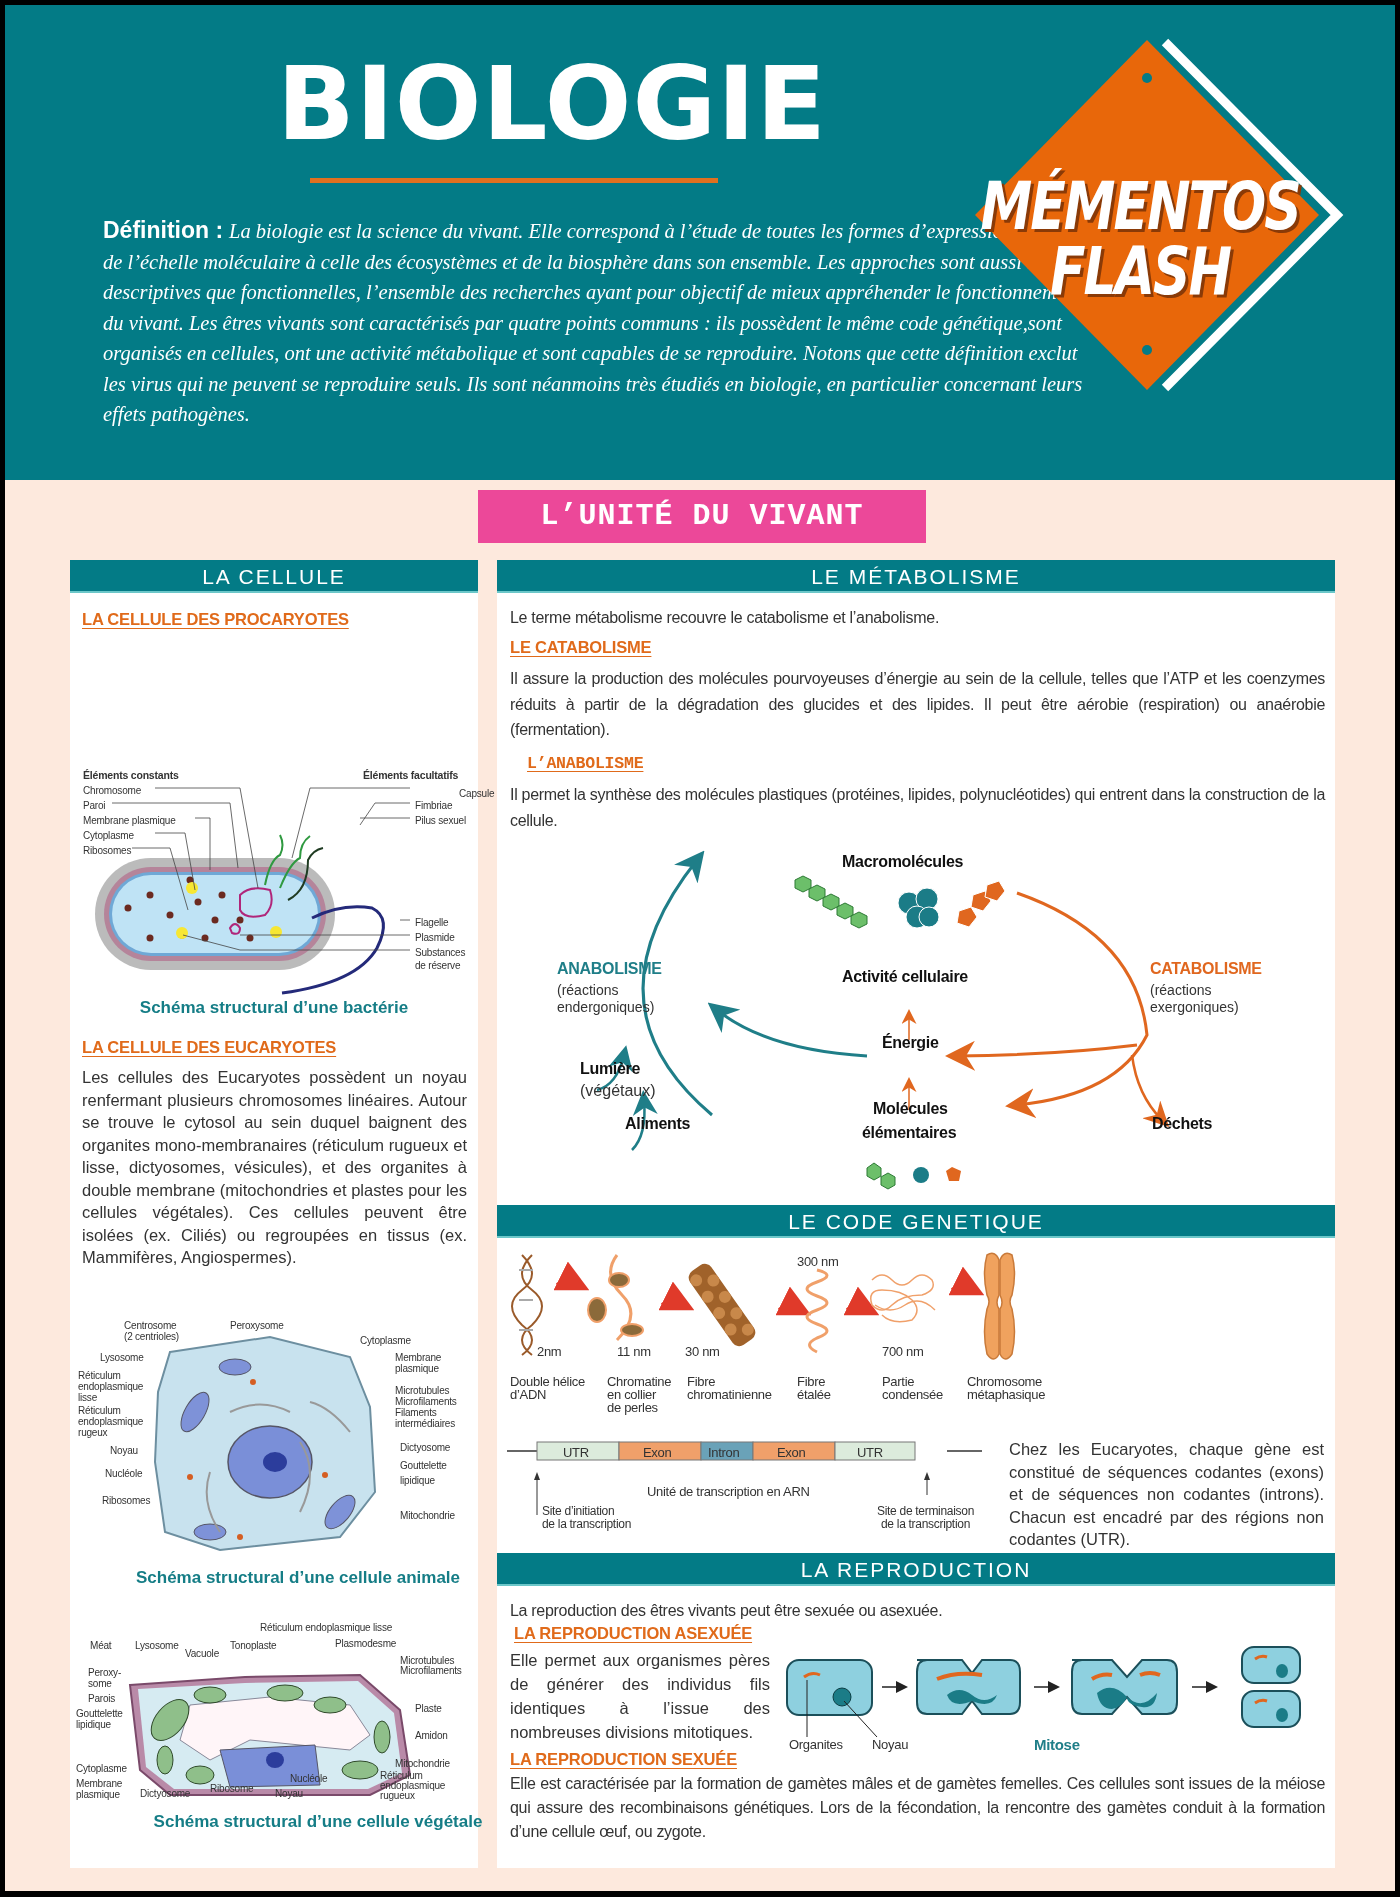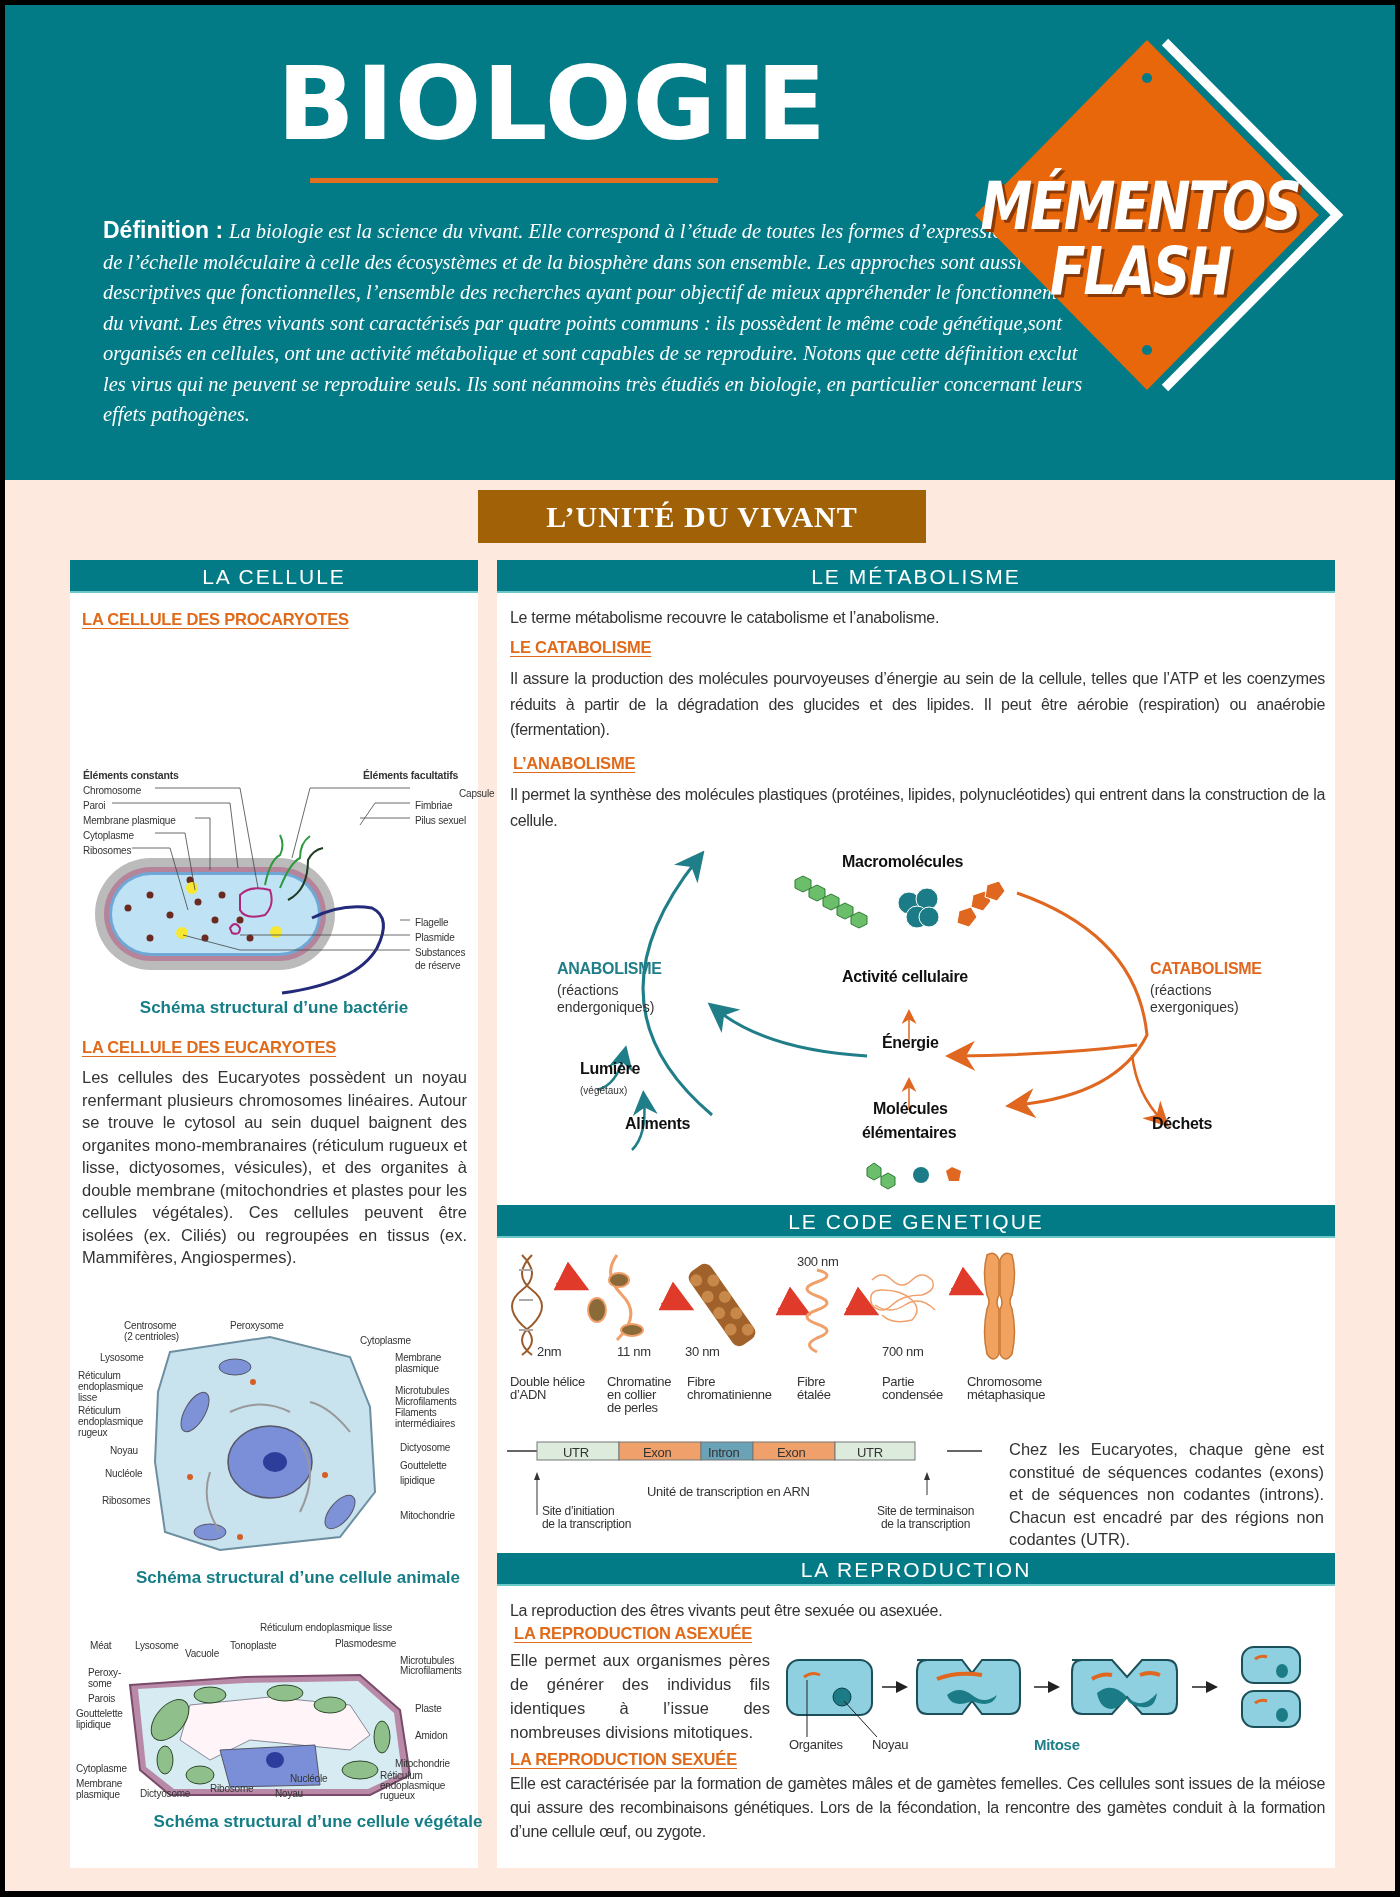--- a/index.html
+++ b/index.html
@@ -13,21 +13,21 @@
   .title-rule { position: absolute; left: 305px; top: 173px; width: 408px; height: 5px; background: #e0701f; }
   .definition { position: absolute; left: 98px; top: 210px; width: 1000px; font-family: "Liberation Serif", serif; font-style: italic; font-size: 20.5px; line-height: 30.5px; color: #fff; }
   .definition .def-label { font-family: "Liberation Sans", sans-serif; font-style: normal; font-weight: bold; font-size: 23px; margin-right: 6px; }
 
   .badge { position: absolute; left: 970px; top: 35px; width: 370px; height: 350px; }
   .badge-text { position: absolute; left: 0; width: 330px; text-align: center; font-family: "DejaVu Sans", sans-serif; font-weight: bold; font-style: italic; color: #fff; font-size: 52px; line-height: 1; letter-spacing: -2px; text-shadow: 3px 3px 0 #8a3a07; transform: scaleY(1.25); }
   .badge-text.l1 { top: 140px; }
   .badge-text.l2 { top: 205px; }
 
   
-  .banner { position: absolute; left: 473px; top: 485px; width: 448px; height: 53px; background: #a16207; color: #fff; font-family: Liberation Serif, serif; font-weight: bold; font-size: 30px; text-align: center; line-height: 53px; letter-spacing: 1px; }
+  .banner { position: absolute; left: 473px; top: 485px; width: 448px; height: 53px; background: #ec4899; color: #fff; font-family: Liberation Mono, monospace; font-weight: bold; font-size: 30px; text-align: center; line-height: 53px; letter-spacing: 1px; }
 
   
   .panel { position: absolute; background: #fff; }
   .sec-head { position: absolute; left: 0; width: 100%; height: 33px; background: #037b86; color: #fff; font-family: "Liberation Sans Narrow", "Liberation Sans", sans-serif; font-size: 21px; text-align: center; line-height: 33px; letter-spacing: 2px; transform-origin: center; border-bottom: 2px solid #6cc7c9; }
   .sub-head { position: absolute; color: #e06a1a; font-weight: bold; font-size: 16.5px; text-decoration: underline; text-underline-offset: 3px; letter-spacing: -0.2px; }
   .body-text { position: absolute; color: #333; font-size: 16.5px; line-height: 22.5px; text-align: justify; }
   .body-text.cond { font-size: 16px; line-height: 25.5px; letter-spacing: -0.3px; }
   .caption { position: absolute; color: #157d86; font-weight: bold; font-size: 17px; text-align: center; }
   .lbl { position: absolute; font-size: 10px; color: #333; line-height: 11px; white-space: nowrap; letter-spacing: -0.2px; }
   .lbl.b { font-weight: bold; font-size: 10.5px; }
@@ -223,21 +223,21 @@
     <div class="lbl" style="left:205px; top:1228px;">Noyau</div>
     <div class="caption" style="left:0; top:1252px; width:408px;margin-left:44px;">Schéma structural d’une cellule végétale</div>
   </div>
 
   <div class="panel" style="left:492px; top:555px; width:838px; height:1308px;">
 
     <div class="sec-head" style="top:0;">LE MÉTABOLISME</div>
     <div class="body-text cond" style="left:13px; top:45px; width:815px;">Le terme métabolisme recouvre le catabolisme et l’anabolisme.</div>
     <div class="sub-head" style="left:13px; top:78px;">LE CATABOLISME</div>
     <div class="body-text cond" style="left:13px; top:106px; width:815px;">Il assure la production des molécules pourvoyeuses d’énergie au sein de la cellule, telles que l’ATP et les coenzymes réduits à partir de la dégradation des glucides et des lipides.  Il peut être aérobie (respiration) ou anaérobie (fermentation).</div>
-    <div class="sub-head" style="left:16px; top:194px;">L’ANABOLISME</div>
+    <div class="sub-head" style="left:30px; top:194px;font-family:Liberation Mono, monospace;">L’ANABOLISME</div>
     <div class="body-text cond" style="left:13px; top:222px; width:815px;">Il permet la synthèse des molécules plastiques (protéines, lipides, polynucléotides) qui entrent dans la construction de la cellule.</div>
 
     <svg width="838" height="350" style="left:0; top:285px;">
       <defs>
         <marker id="at" markerWidth="10" markerHeight="10" refX="6" refY="5" orient="auto">
             <path d="M0,0 L10,5 L0,10 L3,5 Z" fill="#1f7e88"></path>
           </marker>
         <marker id="ao" markerWidth="10" markerHeight="10" refX="6" refY="5" orient="auto">
             <path d="M0,0 L10,5 L0,10 L3,5 Z" fill="#e0671f"></path>
           </marker>
@@ -277,21 +277,21 @@
     <div class="dlbl" style="left:345px; top:293px;">Macromolécules</div>
     <div class="dlbl" style="left:60px; top:400px; color:#1f7e88;">ANABOLISME</div>
     <div class="dsmall" style="left:60px; top:422px;">(réactions</div>
     <div class="dsmall" style="left:60px; top:439px;">endergoniques)</div>
     <div class="dlbl" style="left:653px; top:400px; color:#e0671f;">CATABOLISME</div>
     <div class="dsmall" style="left:653px; top:422px;">(réactions</div>
     <div class="dsmall" style="left:653px; top:439px;">exergoniques)</div>
     <div class="dlbl" style="left:345px; top:408px;">Activité cellulaire</div>
     <div class="dlbl" style="left:385px; top:474px;">Énergie</div>
     <div class="dlbl" style="left:83px; top:500px;">Lumière</div>
-    <div class="dsmall" style="left:83px; top:522px; font-size:10px;">(végétaux)</div>
+    <div class="dsmall" style="left:83px; top:522px; font-size:16px;">(végétaux)</div>
     <div class="dlbl" style="left:128px; top:555px;">Aliments</div>
     <div class="dlbl" style="left:376px; top:540px;">Molécules</div>
     <div class="dlbl" style="left:365px; top:564px;">élémentaires</div>
     <div class="dlbl" style="left:655px; top:555px;">Déchets</div>
 
     <div class="sec-head" style="top:645px;">LE CODE GENETIQUE</div>
     <svg width="560" height="120" style="left:0; top:690px;">
       <defs>
           <marker id="ar" markerWidth="8" markerHeight="8" refX="4" refY="4" orient="auto">
             <path d="M0,0 L8,4 L0,8 Z" fill="#e03a2a"></path>

